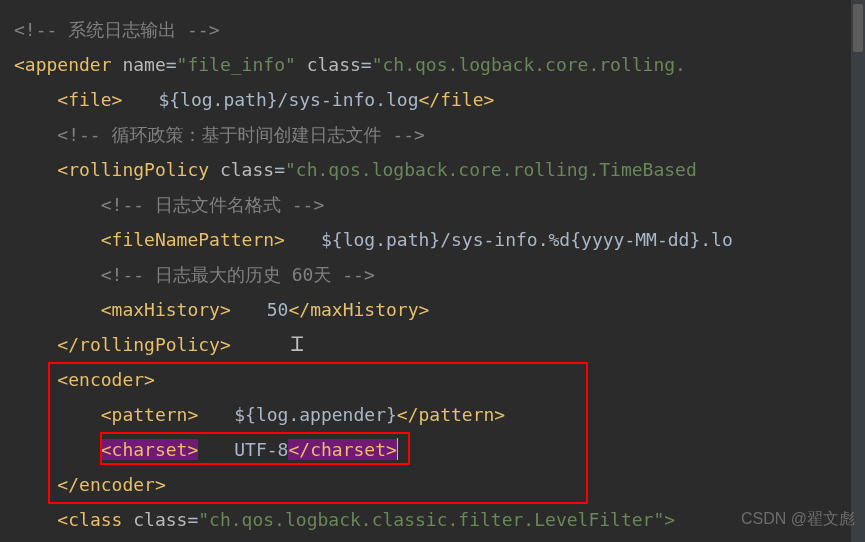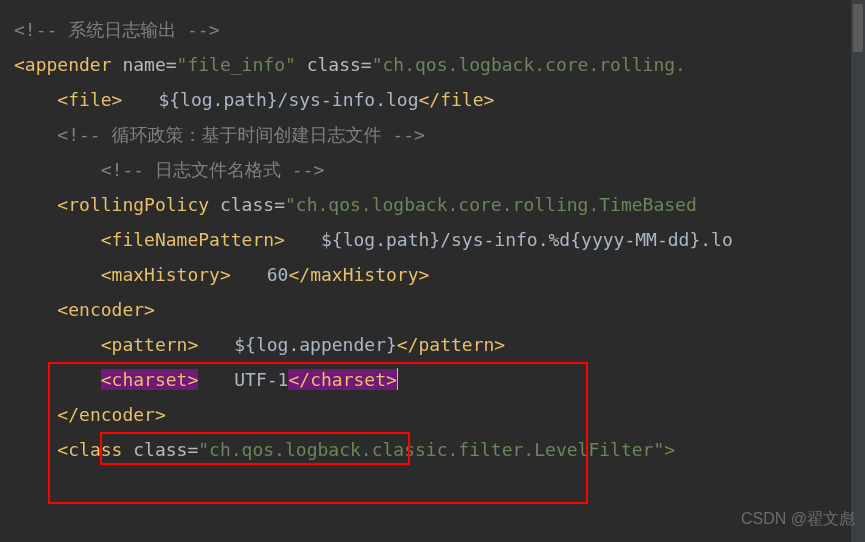--- a/index.html
+++ b/index.html
@@ -85,35 +85,37 @@
 <div class="code-area">
 
 <div class="line"><span class="comment">&lt;!-- 系统日志输出 --&gt;</span></div>
 
 <div class="line"><span class="bracket">&lt;</span><span class="tag">appender</span> <span class="attr-name">name</span><span class="eq">=</span><span class="attr-val">"file_info"</span> <span class="attr-name">class</span><span class="eq">=</span><span class="attr-val">"ch.qos.logback.core.rolling.</span></div>
 
 <div class="line">    <span class="bracket">&lt;</span><span class="tag">file</span><span class="bracket">&gt;</span><span class="text">${log.path}/sys-info.log</span><span class="bracket">&lt;/</span><span class="tag">file</span><span class="bracket">&gt;</span></div>
 
 <div class="line">    <span class="comment">&lt;!-- 循环政策：基于时间创建日志文件 --&gt;</span></div>
 
+<div class="line">    <span class="bracket">&lt;</span><span class="tag">rollingPolicy</span> <span class="attr-name">class</span><span class="eq">=</span><span class="attr-val">"ch.qos.logback.core.rolling.TimeBased</span></div>
+
 <div class="line">        <span class="comment">&lt;!-- 日志文件名格式 --&gt;</span></div>
-
-<div class="line">    <span class="bracket">&lt;</span><span class="tag">rollingPolicy</span> <span class="attr-name">class</span><span class="eq">=</span><span class="attr-val">"ch.qos.logback.core.rolling.TimeBased</span></div>
 
 <div class="line">        <span class="bracket">&lt;</span><span class="tag">fileNamePattern</span><span class="bracket">&gt;</span><span class="text">${log.path}/sys-info.%d{yyyy-MM-dd}.lo</span></div>
 
+<div class="line">        <span class="comment">&lt;!-- 日志最大的历史 60天 --&gt;</span></div>
 
-<div class="line">        <span class="bracket">&lt;</span><span class="tag">maxHistory</span><span class="bracket">&gt;</span><span class="text">60</span><span class="bracket">&lt;/</span><span class="tag">maxHistory</span><span class="bracket">&gt;</span></div>
+<div class="line">        <span class="bracket">&lt;</span><span class="tag">maxHistory</span><span class="bracket">&gt;</span><span class="text">50</span><span class="bracket">&lt;/</span><span class="tag">maxHistory</span><span class="bracket">&gt;</span></div>
 
+<div class="line">    <span class="bracket">&lt;/</span><span class="tag">rollingPolicy</span><span class="bracket">&gt;</span><span class="ibeam" style="position:static;">     Ꮖ</span></div>
 
 <div class="line">    <span class="bracket">&lt;</span><span class="tag">encoder</span><span class="bracket">&gt;</span></div>
 
 <div class="line">        <span class="bracket">&lt;</span><span class="tag">pattern</span><span class="bracket">&gt;</span><span class="text">${log.appender}</span><span class="bracket">&lt;/</span><span class="tag">pattern</span><span class="bracket">&gt;</span></div>
 
-<div class="line">        <span class="hl"><span class="bracket">&lt;</span><span class="tag">charset</span><span class="bracket">&gt;</span></span><span class="text">UTF-1</span><span class="hl"><span class="bracket">&lt;/</span><span class="tag">charset</span><span class="bracket">&gt;</span></span><span class="cursor"></span></div>
+<div class="line">        <span class="hl"><span class="bracket">&lt;</span><span class="tag">charset</span><span class="bracket">&gt;</span></span><span class="text">UTF-8</span><span class="hl"><span class="bracket">&lt;/</span><span class="tag">charset</span><span class="bracket">&gt;</span></span><span class="cursor"></span></div>
 
 <div class="line">    <span class="bracket">&lt;/</span><span class="tag">encoder</span><span class="bracket">&gt;</span></div>
 
 <div class="line">    <span class="bracket">&lt;</span><span class="tag">class</span> <span class="attr-name">class</span><span class="eq">=</span><span class="attr-val">"ch.qos.logback.classic.filter.LevelFilter"&gt;</span></div>
 
 </div>
 
 <div class="box-outer" style="left:48px; top:362px; width:540px; height:142px;"></div>
 <div class="box-inner" style="left:100px; top:432px; width:310px; height:33px;"></div>
 

